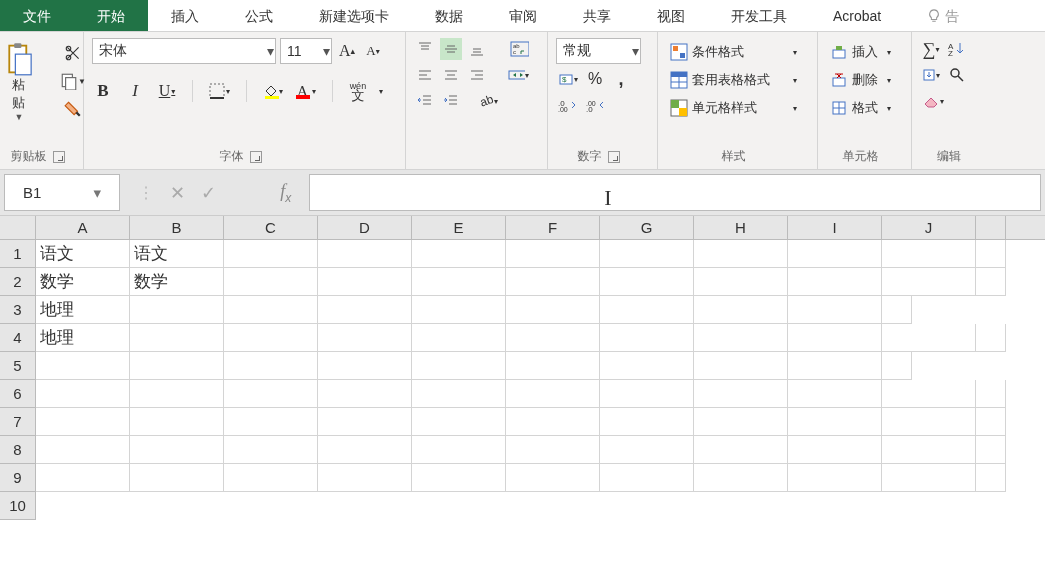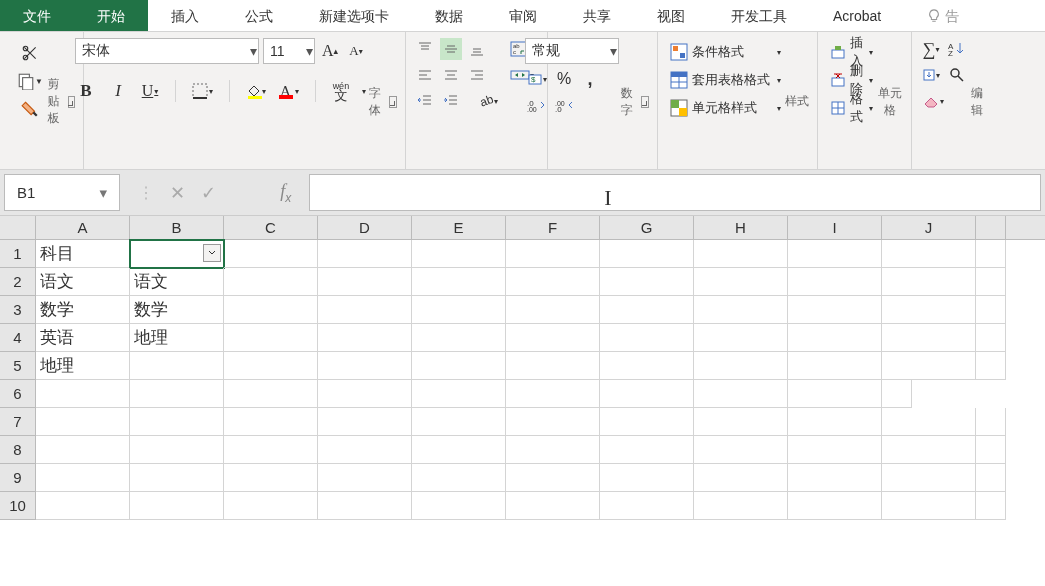--- a/index.html
+++ b/index.html
@@ -3,35 +3,35 @@
 <meta charset="utf-8">
 <style>
 *{box-sizing:border-box;margin:0;padding:0;font-family:"Microsoft YaHei",Arial,sans-serif;}
 body{background:#fff;overflow:hidden;width:1045px;height:586px;font-size:13px;color:#333;}
 .menubar{display:flex;background:#fff;height:32px;border-bottom:1px solid #d4d4d4;}
 .menubar .tab{padding:0 23px;line-height:32px;font-size:14px;color:#333;cursor:pointer;}
 .menubar .file{background:#217346;color:#fff;}
 .menubar .active{background:#217346;color:#fff;}
 .menubar .tell{color:#999;display:flex;align-items:center;gap:4px;}
 .ribbon{display:flex;background:#f3f2f1;height:138px;border-bottom:1px solid #d4d4d4;}
-.group{border-right:1px solid #d4d4d4;padding:4px 8px 2px 8px;display:flex;justify-content:flex-end;}
+.group{border-right:1px solid #d4d4d4;padding:4px 16px 2px 8px;display:flex;flex-direction:column;justify-content:flex-end;}
 .group-label{text-align:center;font-size:12px;color:#666;padding:2px 0;display:flex;justify-content:center;align-items:center;gap:6px;}
 .glc{flex:1;display:flex;flex-direction:column;}
 .row{display:flex;align-items:center;gap:4px;margin:2px 0;}
 .btn{display:inline-flex;align-items:center;justify-content:center;min-width:22px;height:22px;cursor:pointer;padding:0 2px;}
 .big{flex-direction:column;height:auto;padding:4px 4px;font-size:13px;}
 .combo{display:flex;align-items:center;border:1px solid #bbb;background:#fff;height:26px;}
 .combo span{padding:0 6px;font-size:14px;}
 .dd{width:14px;text-align:center;color:#555;}
 .sep{width:1px;height:60px;background:#d4d4d4;margin:0 4px;}
 svg{display:block;}
 .dialog-launch{width:12px;height:12px;border:1px solid #999;position:relative;}
 .dialog-launch::after{content:"";position:absolute;right:1px;bottom:1px;width:4px;height:4px;border-right:1px solid #666;border-bottom:1px solid #666;}
 .formula-bar{display:flex;height:46px;background:#e6e6e6;border-bottom:1px solid #ccc;align-items:stretch;}
-.name-box{width:116px;border:1px solid #bbb;background:#fff;margin:4px 0 4px 4px;display:flex;align-items:center;padding:0 12px;font-size:15px;}
+.name-box{width:116px;border:1px solid #bbb;background:#fff;margin:4px 0 4px 4px;display:flex;align-items:center;padding:0 18px;font-size:15px;}
 .name-box .ddn{margin-left:auto;color:#777;}
 .fx-btns{display:flex;align-items:center;gap:16px;padding:0 18px;}
 .fx-btn{color:#aaa;font-size:18px;cursor:pointer;}
 .fx-input{flex:1;background:#fff;border:1px solid #bbb;margin:4px 4px 4px 0;position:relative;}
 .cursor{position:absolute;left:294px;top:10px;font-size:22px;font-family:serif;}
 .grid-area{position:relative;background:#fff;}
 .colheads{display:flex;height:24px;background:#e6e6e6;border-bottom:1px solid #bbb;}
 .corner{width:36px;border-right:1px solid #bbb;background:#e6e6e6;}
 .colh{border-right:1px solid #bbb;text-align:center;line-height:24px;font-size:15px;color:#333;background:#e6e6e6;}
 .rows{display:flex;}
@@ -483,39 +483,20 @@
         <div class="rowh">4</div>
         <div class="rowh">5</div>
         <div class="rowh">6</div>
         <div class="rowh">7</div>
         <div class="rowh">8</div>
         <div class="rowh">9</div>
         <div class="rowh">10</div>
       </div>
     <div class="cells" id="cells">
         <div class="cellrow">
-          <div class="cell wA">科目</div>
-          <div class="cell wB sel">
-            <div class="filter-btn">
-              <svg width="8" height="8">
-                <path d="M1 2l3 3 3-3" stroke="#333" fill="none"></path>
-              </svg>
-            </div>
-          </div>
-          <div class="cell wC"></div>
-          <div class="cell wD"></div>
-          <div class="cell wE"></div>
-          <div class="cell wF"></div>
-          <div class="cell wG"></div>
-          <div class="cell wH"></div>
-          <div class="cell wI"></div>
-          <div class="cell wJ"></div>
-          <div class="cell wK"></div>
-        </div>
-        <div class="cellrow">
           <div class="cell wA">语文</div>
           <div class="cell wB">语文</div>
           <div class="cell wC"></div>
           <div class="cell wD"></div>
           <div class="cell wE"></div>
           <div class="cell wF"></div>
           <div class="cell wG"></div>
           <div class="cell wH"></div>
           <div class="cell wI"></div>
           <div class="cell wJ"></div>
@@ -528,21 +509,20 @@
           <div class="cell wD"></div>
           <div class="cell wE"></div>
           <div class="cell wF"></div>
           <div class="cell wG"></div>
           <div class="cell wH"></div>
           <div class="cell wI"></div>
           <div class="cell wJ"></div>
           <div class="cell wK"></div>
         </div>
         <div class="cellrow">
-          <div class="cell wA">英语</div>
           <div class="cell wB">地理</div>
           <div class="cell wC"></div>
           <div class="cell wD"></div>
           <div class="cell wE"></div>
           <div class="cell wF"></div>
           <div class="cell wG"></div>
           <div class="cell wH"></div>
           <div class="cell wI"></div>
           <div class="cell wJ"></div>
           <div class="cell wK"></div>

